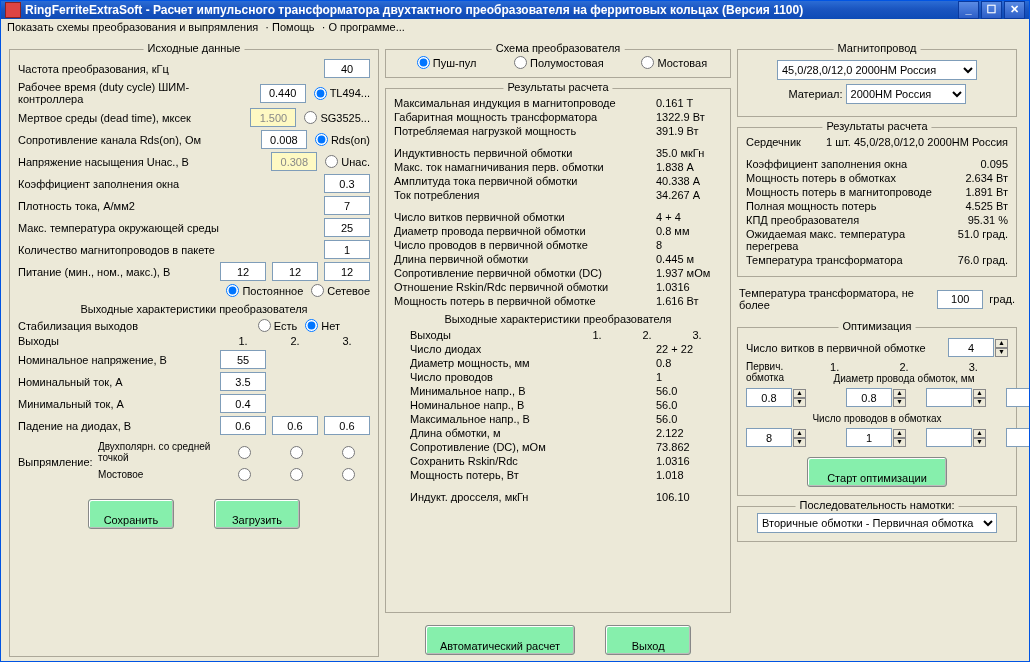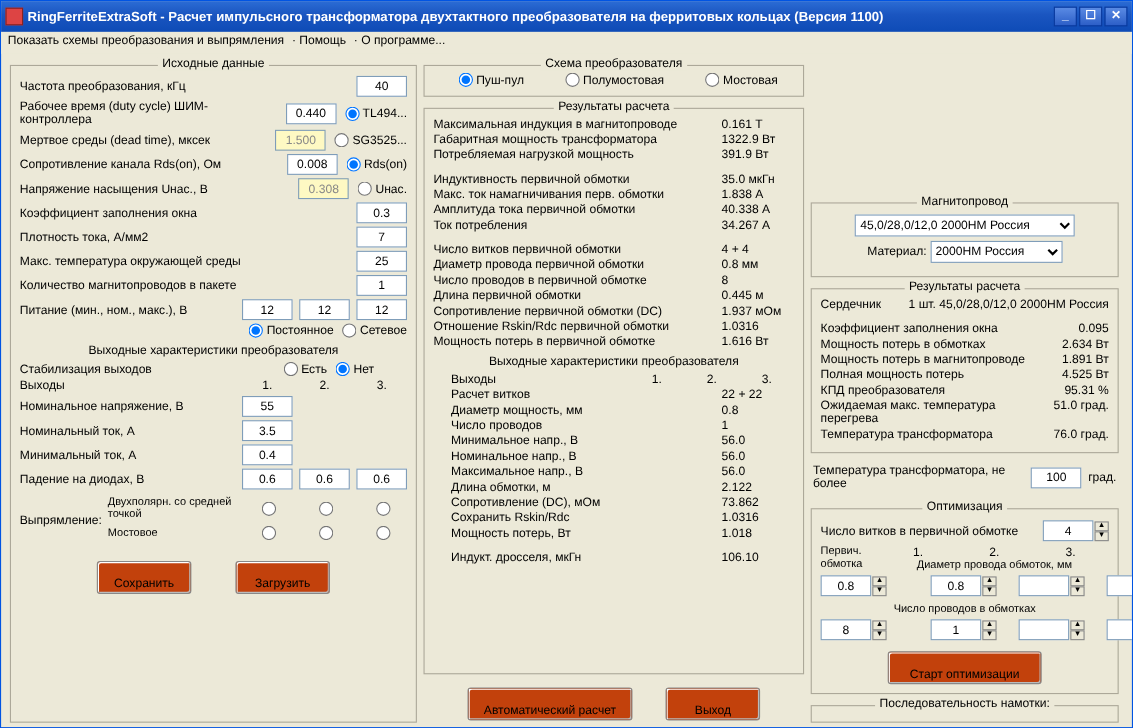--- a/index.html
+++ b/index.html
@@ -1,25 +1,25 @@
 <!DOCTYPE html>
 <html><head>
 <meta charset="utf-8">
 <style>
 * { box-sizing: border-box; }
 body { margin: 0; font-family: Tahoma, Arial, sans-serif; font-size: 11px; background: #ece9d8; color: #000; }
 .window { width: 1030px; height: 662px; border: 1px solid #0054e3; background: #ece9d8; display: flex; flex-direction: column; }
-.titlebar { height: 28px; background: linear-gradient(to bottom, #2b6cd5 0%, #1a55c0 45%, #0e4bb6 100%); color: #fff; display: flex; align-items: center; padding: 0 4px; font-weight: bold; font-size: 12px; }
+.titlebar { height: 18px; background: linear-gradient(to bottom, #2b6cd5 0%, #1a55c0 45%, #0e4bb6 100%); color: #fff; display: flex; align-items: center; padding: 0 4px; font-weight: bold; font-size: 12px; }
 .titlebar .icon { width: 16px; height: 16px; margin-right: 4px; background: #d44; border: 1px solid #822; }
 .titlebar .sp { flex: 1; }
 .titlebar .ctl { width: 21px; height: 18px; margin-left: 2px; background: linear-gradient(#5a8be4,#2c5ec7); border: 1px solid #0a3a9e; color: #fff; text-align: center; line-height: 15px; font-size: 11px; font-family: Marlett, Arial; cursor: pointer; }
 .menubar { height: 20px; background: #ece9d8; padding: 2px 6px; font-size: 11px; }
 .menubar span { margin-right: 4px; cursor: pointer; }
 .content { flex: 1; padding: 4px 8px; display: flex; gap: 6px; overflow: hidden; }
-.col { display: flex; flex-direction: column; gap: 4px; justify-content: flex-end; }
+.col { display: flex; flex-direction: column; gap: 4px; }
 .col.left { width: 370px; }
 .col.mid { width: 346px; }
 .col.right { width: 280px; }
 
 .group { border: 1px solid #aca899; padding: 6px 8px 8px 8px; position: relative; margin-top: 6px; }
 .group > .legend { position: absolute; top: -8px; left: 50%; transform: translateX(-50%); background: #ece9d8; padding: 0 4px; white-space: nowrap; }
 
 .row { display: flex; align-items: center; margin: 3px 0; }
 .row .lbl { flex: 1; padding-right: 6px; }
 input[type=text].num { width: 46px; height: 19px; border: 1px solid #7f9db9; background: #fff; text-align: center; font: inherit; padding: 0 2px; }
@@ -29,21 +29,21 @@
 .tri { display: flex; gap: 6px; }
 .tri input { width: 46px; }
 
 .reslist { }
 .reslist .r { display: flex; margin: 2px 0; }
 .reslist .r .k { flex: 1; padding-right: 8px; }
 .reslist .r .v { min-width: 66px; text-align: left; }
 
 .reslist2 .r .v { min-width: 60px; text-align: right; }
 
-button.win { height: 23px; min-width: 86px; background: #c2410c; border: 1px solid #888; border-radius: 3px; font: inherit; padding: 14px 14px; cursor: pointer; box-shadow: inset 1px 1px #fff, inset -1px -1px #bbb; }
+button.win { height: 23px; min-width: 86px; background: #86efac; border: 1px solid #888; border-radius: 3px; font: inherit; padding: 14px 14px; cursor: pointer; box-shadow: inset 1px 1px #fff, inset -1px -1px #bbb; }
 
 select { font: inherit; height: 20px; background: #fff; border: 1px solid #7f9db9; }
 
 .opt-row { display: flex; align-items: center; gap: 20px; margin: 4px 0; }
 .spinner { display: inline-flex; align-items: center; }
 .spinner input { width: 38px; }
 .spinctl { display: flex; flex-direction: column; margin-left: 1px; }
 .spinctl div { width: 13px; height: 9px; border: 1px solid #888; background: #ece9d8; font-size: 7px; line-height: 6px; text-align: center; cursor: pointer; }
 
 .section-title { text-align: center; margin: 6px 0 4px 0; }
@@ -311,21 +311,21 @@
           </div>
 
         <div class="section-title">Выходные характеристики преобразователя</div>
         <div class="r">
             <span class="k" style="padding-left:16px;">Выходы</span>
           <span style="width:50px;text-align:center;">1.</span>
           <span style="width:50px;text-align:center;">2.</span>
           <span style="width:50px;text-align:center;">3.</span>
         </div>
         <div class="r">
-            <span class="k" style="padding-left:16px;">Расчет витков</span>
+            <span class="k" style="padding-left:16px;">Число диодах</span>
             <span class="v">22 + 22</span>
           </div>
         <div class="r">
             <span class="k" style="padding-left:16px;">Диаметр мощность, мм</span>
             <span class="v">0.8</span>
           </div>
         <div class="r">
             <span class="k" style="padding-left:16px;">Число проводов</span>
             <span class="v">1</span>
           </div>
@@ -518,16 +518,21 @@
             </span>
         </div>
 
         <div style="text-align:center;margin-top:10px;">
           <button class="win" style="min-width:140px;">Старт оптимизации</button>
         </div>
       </div>
 
       <div class="group">
         <div class="legend">Последовательность намотки:</div>
+        <div style="text-align:center;">
+          <select style="width:240px;">
+            <option>Вторичные обмотки - Первичная обмотка</option>
+          </select>
+        </div>
       </div>
     </div>
   </div>
 </div>
 
 </body></html>

